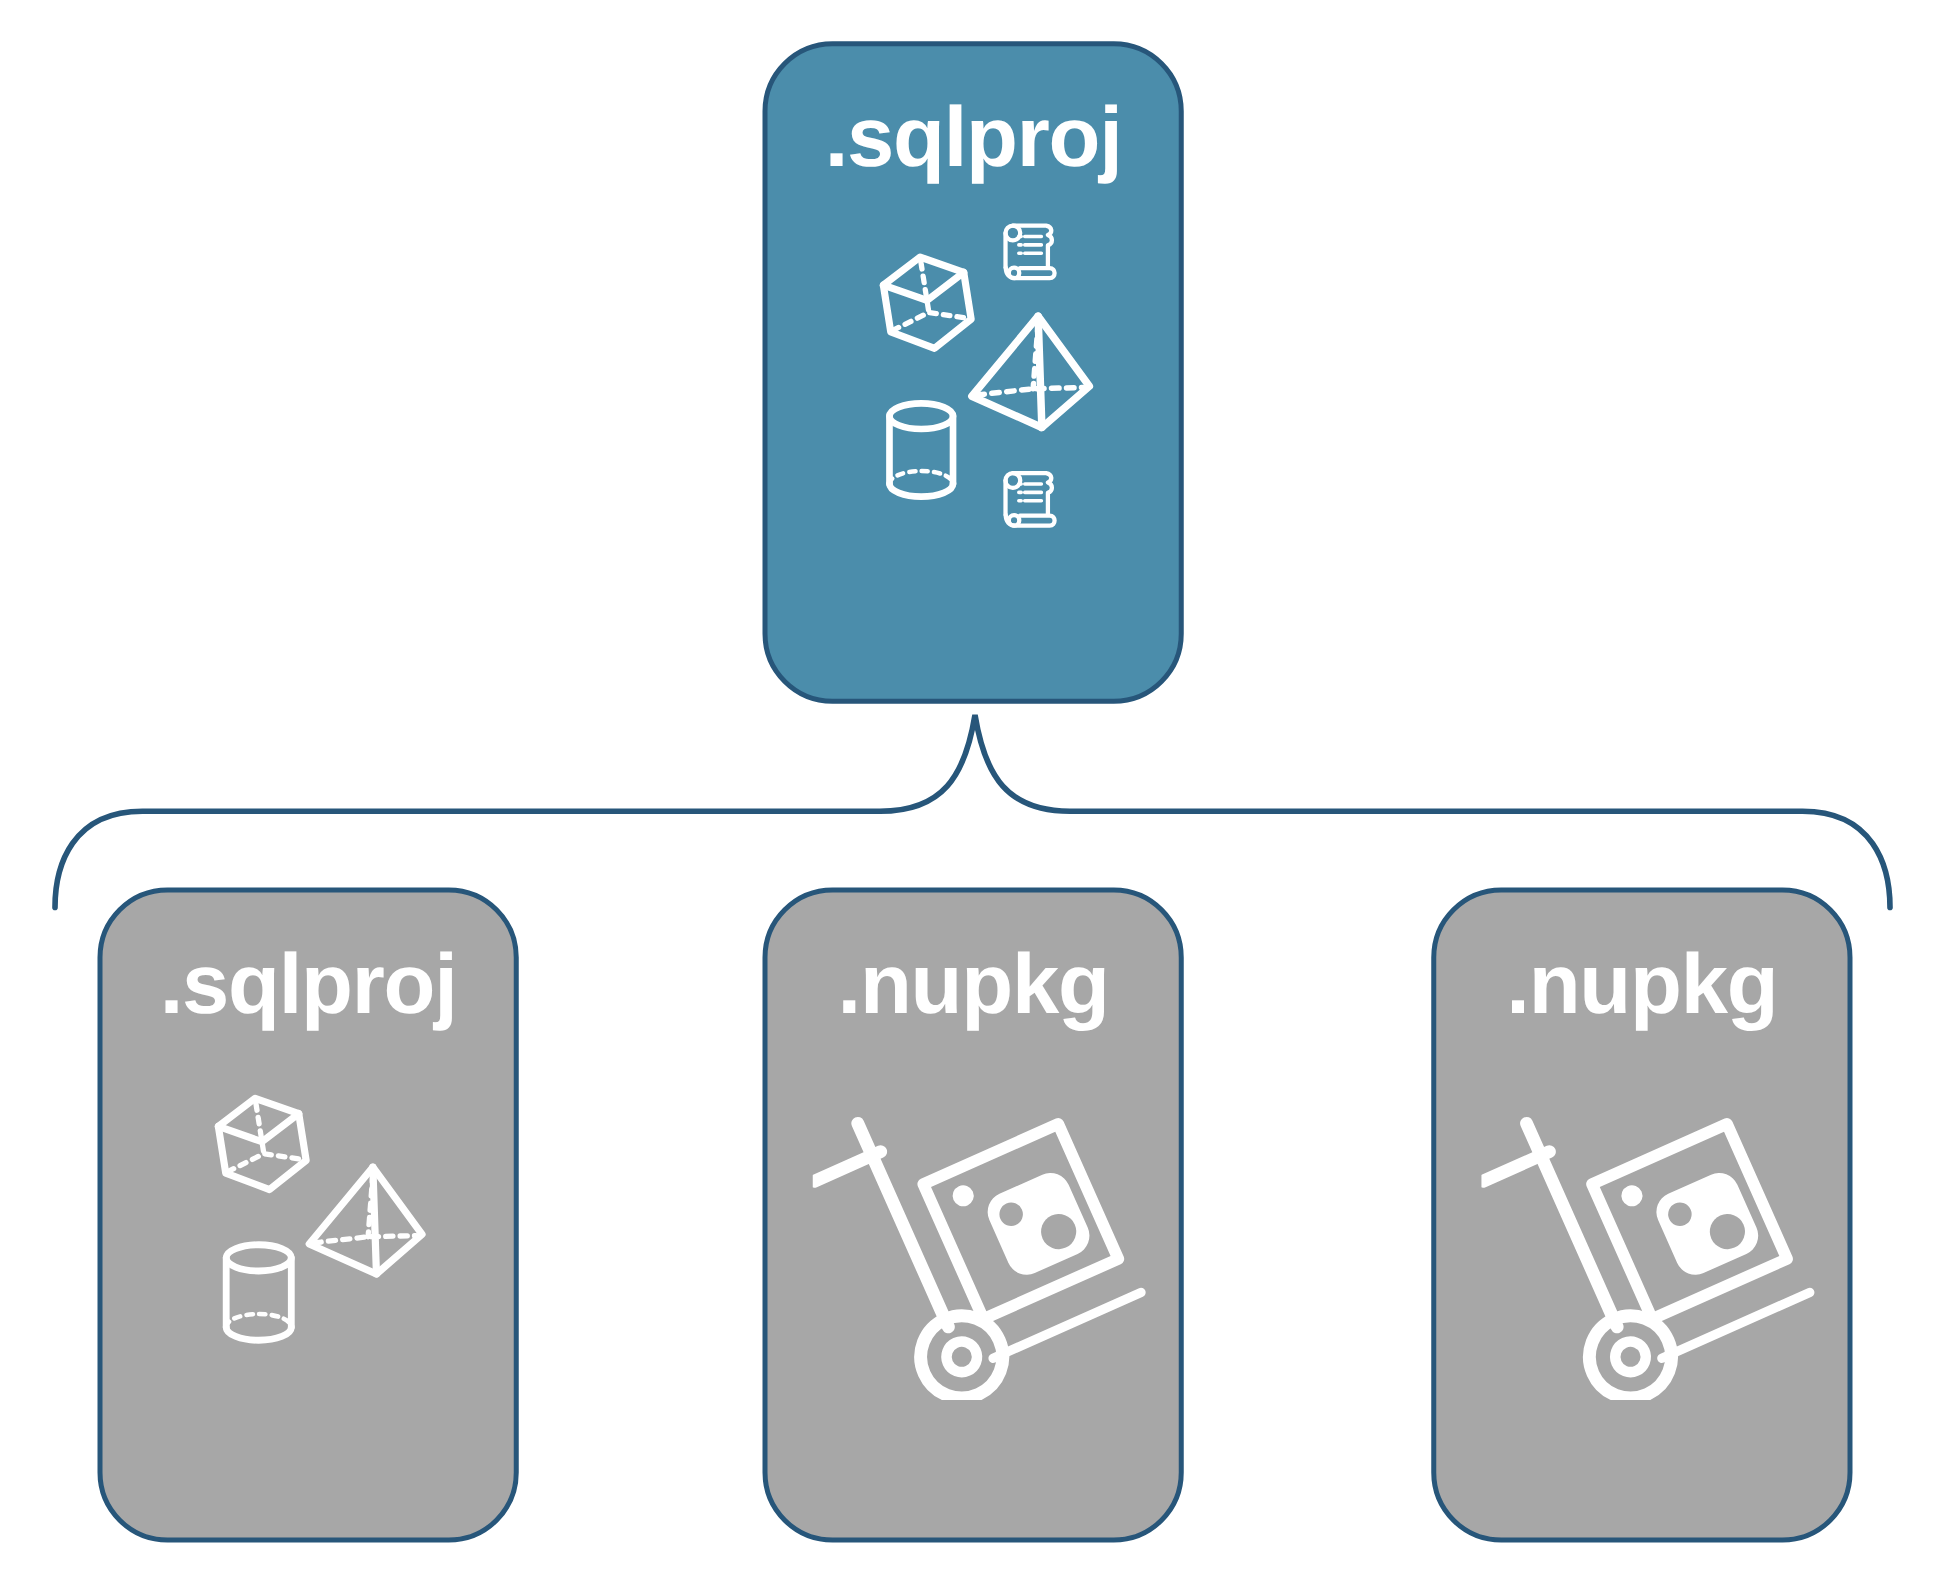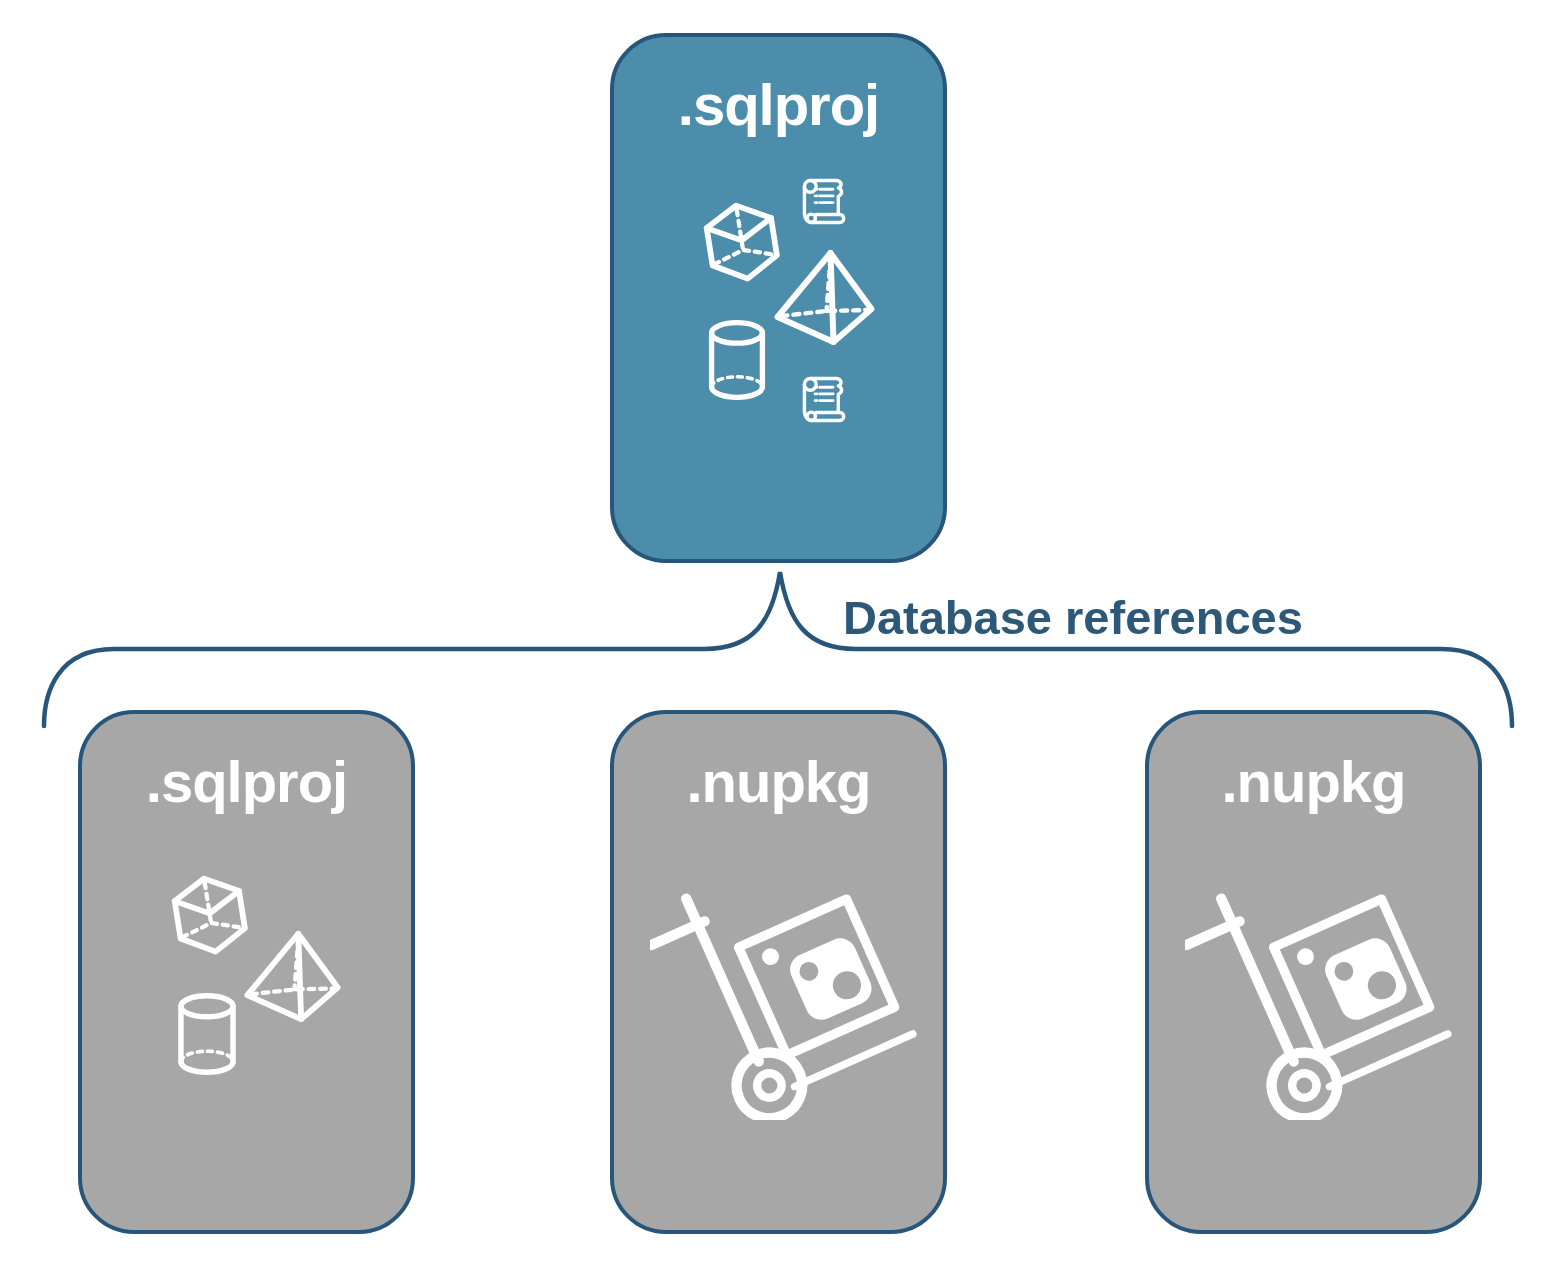--- a/index.html
+++ b/index.html
@@ -27,21 +27,21 @@
   .card.teal{background:var(--teal);}
   .card.gray{background:var(--gray);}
   .card-parent{left:610px;top:33px;height:530px;}
   .card-child-1{left:78px;top:710px;height:524px;}
   .card-child-2{left:610px;top:710px;height:524px;}
   .card-child-3{left:1145px;top:710px;height:524px;}
   .card h2{
     margin:0;
     padding-top:34px;
     text-align:center;
-    font-size:58px;
+    font-size:68px;
     letter-spacing:-1px;
     font-weight:bold;
     color:var(--white);
   }
   .icon{position:absolute;display:block;}
   .brace-svg{
     position:absolute;
     left:0;top:0;
     width:1566px;height:1274px;
     pointer-events:none;
@@ -135,21 +135,20 @@
       </svg>
     <svg class="icon" style="left:183px;top:335px;width:57px;height:59px">
         <use href="#sym-scroll"></use>
       </svg>
   </section>
 
   <svg class="brace-svg">
     <path d="M44 726 C44 692 58 649 114 649 L704 649 C754 649 772 621 780 572 C788 621 806 649 856 649 L1442 649 C1498 649 1512 692 1512 726" fill="none" stroke="#27567A" stroke-width="4.5" stroke-linecap="round"></path>
   </svg>
 
-  <div class="ref-label">Database references</div>
 
   <section class="card gray card-child-1">
     <h2>.sqlproj</h2>
     <svg class="icon" style="left:84px;top:158px;width:88px;height:88px">
         <use href="#sym-cube"></use>
       </svg>
     <svg class="icon" style="left:158px;top:214px;width:106px;height:96px">
         <use href="#sym-pyramid"></use>
       </svg>
     <svg class="icon" style="left:90px;top:278px;width:70px;height:84px">

